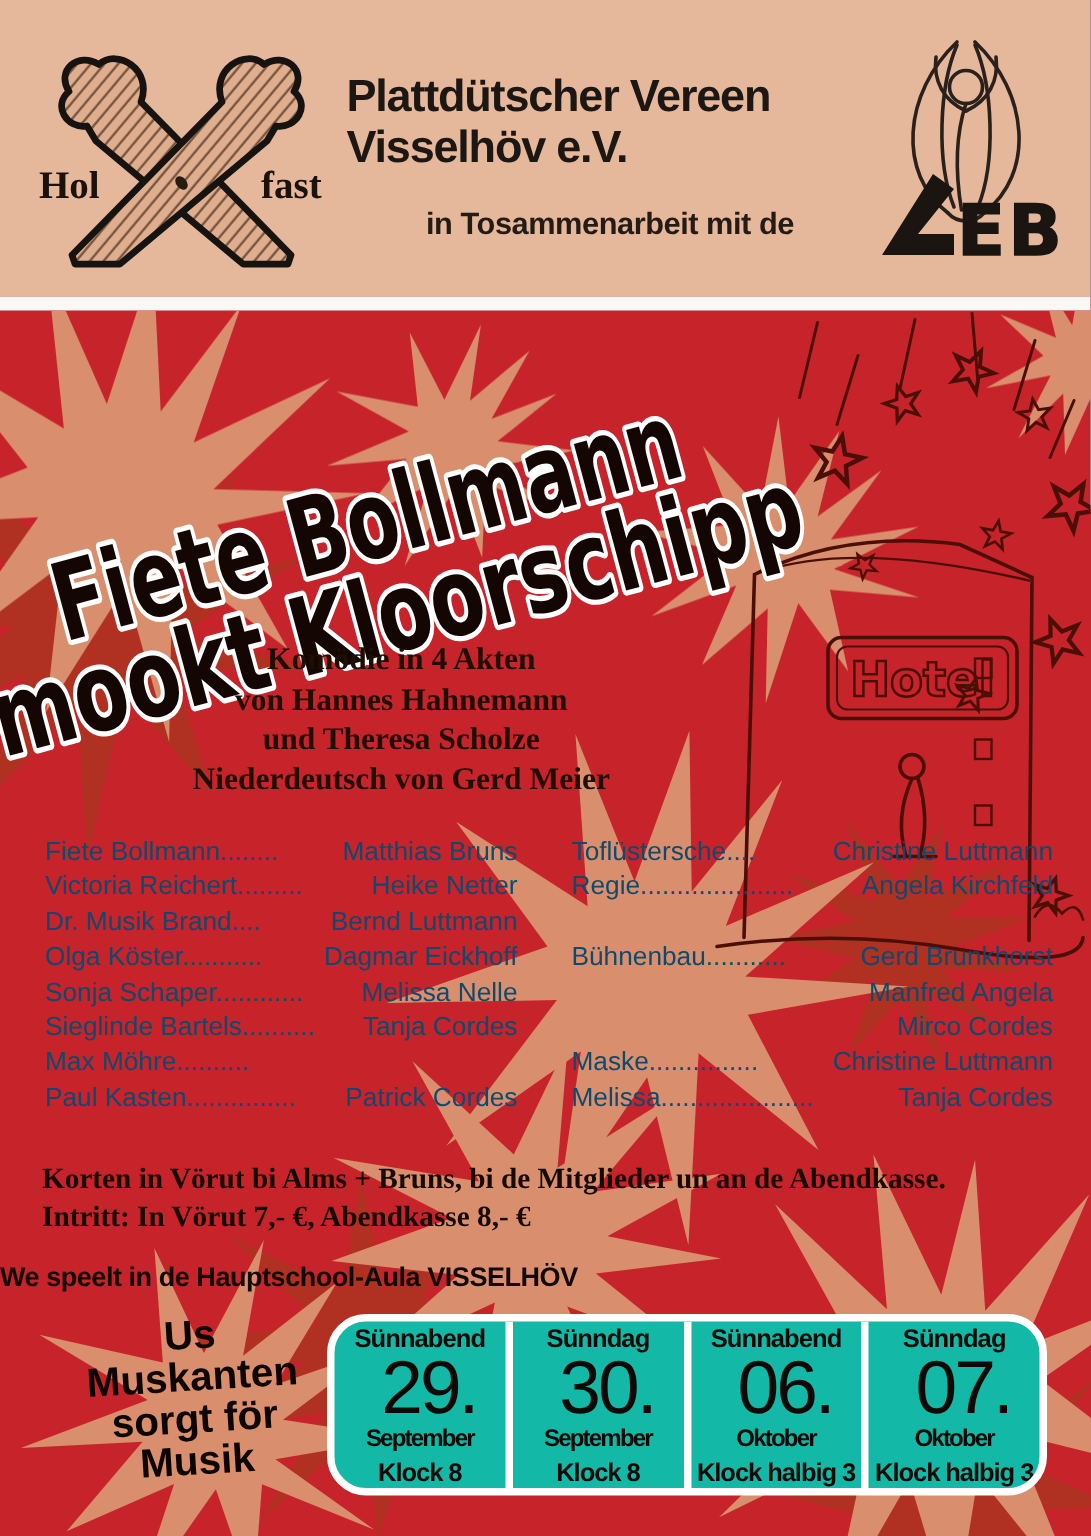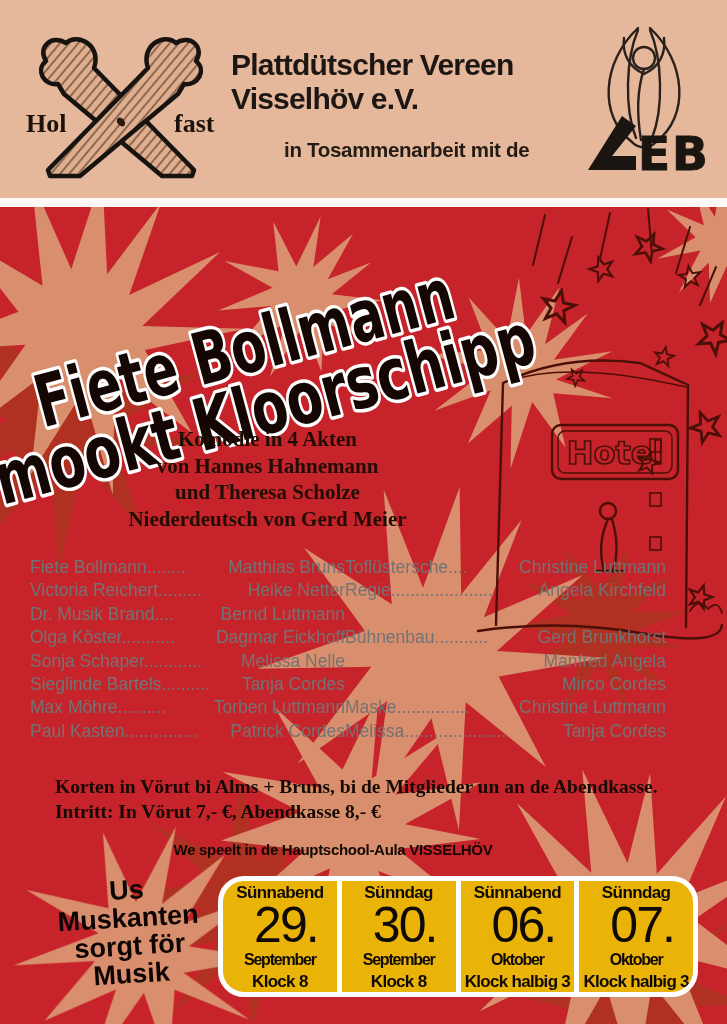--- a/index.html
+++ b/index.html
@@ -21,41 +21,41 @@
   #artwork{position:absolute;left:0;top:207px;pointer-events:none;}
   #title-svg{position:absolute;left:0;top:0;pointer-events:none;}
   .title-text{font-family:"DejaVu Sans",sans-serif;font-weight:bold;font-size:72px;
               fill:#140603;stroke:#ffffff;stroke-width:7px;paint-order:stroke;
               stroke-linejoin:round;text-anchor:middle;}
 
   #subtitle{position:absolute;left:60px;top:426px;width:415px;text-align:center;
             font-family:"Liberation Serif",serif;font-weight:bold;font-size:21px;
             line-height:26.5px;color:#200d04;}
 
-  #cast{position:absolute;left:30px;top:556px;width:672px;display:flex;
-        font-size:17.5px;color:#737373;}
+  #cast{position:absolute;left:30px;top:556px;width:672px;display:flex;gap:36px;
+        font-size:17.5px;color:#0c4a6e;}
   .cast-col{display:flex;flex-direction:column;}
   #cast-left{width:315px;}
   #cast-right{width:321px;}
   .cast-row{display:flex;height:23.4px;line-height:23.4px;white-space:pre;}
   .cast-name{margin-left:auto;}
 
-  #tickets{position:absolute;left:55px;top:774px;width:660px;
+  #tickets{position:absolute;left:28px;top:774px;width:660px;
            font-family:"Liberation Serif",serif;font-weight:bold;font-size:19.5px;
            line-height:25px;color:#160a04;}
 
-  #venue{position:absolute;left:0;top:841px;width:666px;text-align:center;
-         font-weight:bold;font-size:15px;letter-spacing:-0.3px;color:#120804;}
+  #venue{position:absolute;left:0;top:841px;width:666px;text-align:left;
+         font-weight:bold;font-size:18px;letter-spacing:-0.3px;color:#120804;}
 
   #music{position:absolute;left:38px;top:876px;width:182px;text-align:center;
          font-weight:bold;font-size:27px;line-height:28px;color:#0d0503;
          transform:rotate(-3.5deg);}
 
   #shows-box{position:absolute;left:218px;top:876px;width:480px;height:121px;
-             box-sizing:border-box;background:#eab308;border:5px solid #ffffff;
+             box-sizing:border-box;background:#14b8a6;border:5px solid #ffffff;
              border-radius:26px;display:flex;overflow:hidden;}
   .show-col{flex:1;display:flex;flex-direction:column;align-items:center;
             justify-content:center;color:#0f0a07;padding:2px 1px;}
   .show-col + .show-col{border-left:5px solid #ffffff;text-align:center;}
   .show-day {font-weight:bold;font-size:17px;line-height:19px;letter-spacing:-0.6px;white-space:nowrap;}
   .show-date{font-weight:normal;font-size:50px;line-height:46px;letter-spacing:-2px;margin-left:12px;}
   .show-month{font-weight:bold;font-size:16px;line-height:24px;letter-spacing:-1.2px;white-space:nowrap;}
   .show-time{font-weight:bold;font-size:17px;line-height:19px;letter-spacing:-0.7px;white-space:nowrap;}
 </style>
 </head>
@@ -189,21 +189,21 @@
     </div>
 
   <div id="cast">
     <div id="cast-left" class="cast-col">
         <div class="cast-row"><span class="cast-role">Fiete Bollmann........</span><span class="cast-name">Matthias Bruns</span></div>
         <div class="cast-row"><span class="cast-role">Victoria Reichert.........</span><span class="cast-name">Heike Netter</span></div>
         <div class="cast-row"><span class="cast-role">Dr. Musik Brand....</span><span class="cast-name">Bernd Luttmann</span></div>
         <div class="cast-row"><span class="cast-role">Olga Köster...........</span><span class="cast-name">Dagmar Eickhoff</span></div>
         <div class="cast-row"><span class="cast-role">Sonja Schaper............</span><span class="cast-name">Melissa Nelle</span></div>
         <div class="cast-row"><span class="cast-role">Sieglinde Bartels..........</span><span class="cast-name">Tanja Cordes</span></div>
-        <div class="cast-row"><span class="cast-role">Max Möhre..........</span><span class="cast-name">Torben Luttmann</span></div>
+        <div class="cast-row"><span class="cast-role">Max Möhre..........</span></div>
         <div class="cast-row"><span class="cast-role">Paul Kasten...............</span><span class="cast-name">Patrick Cordes</span></div>
       </div>
     <div id="cast-right" class="cast-col">
         <div class="cast-row"><span class="cast-role">Toflüstersche....</span><span class="cast-name">Christine Luttmann</span></div>
         <div class="cast-row"><span class="cast-role">Regie.....................</span><span class="cast-name">Angela Kirchfeld</span></div>
         <div class="cast-row"><span class="cast-role"></span><span class="cast-name"></span></div>
         <div class="cast-row"><span class="cast-role">Bühnenbau...........</span><span class="cast-name">Gerd Brunkhorst</span></div>
         <div class="cast-row"><span class="cast-role"></span><span class="cast-name">Manfred Angela</span></div>
         <div class="cast-row"><span class="cast-role"></span><span class="cast-name">Mirco Cordes</span></div>
         <div class="cast-row"><span class="cast-role">Maske...............</span><span class="cast-name">Christine Luttmann</span></div>

